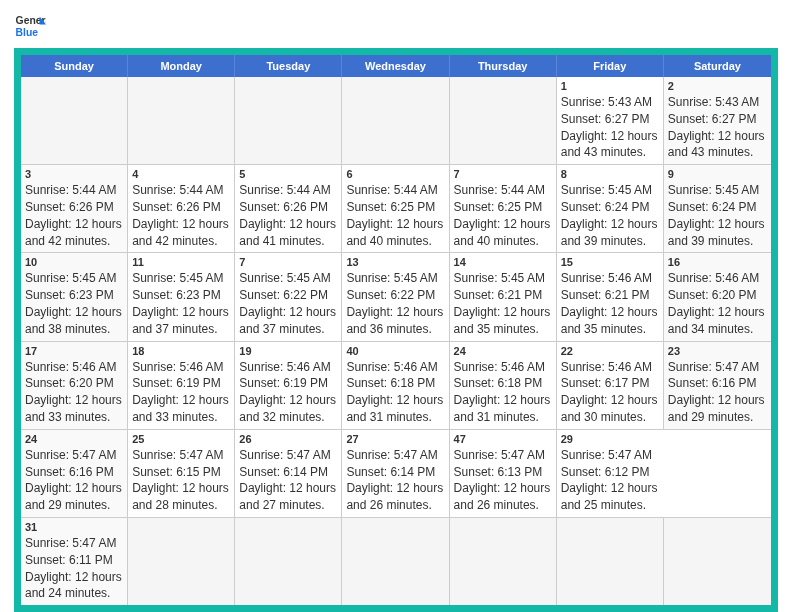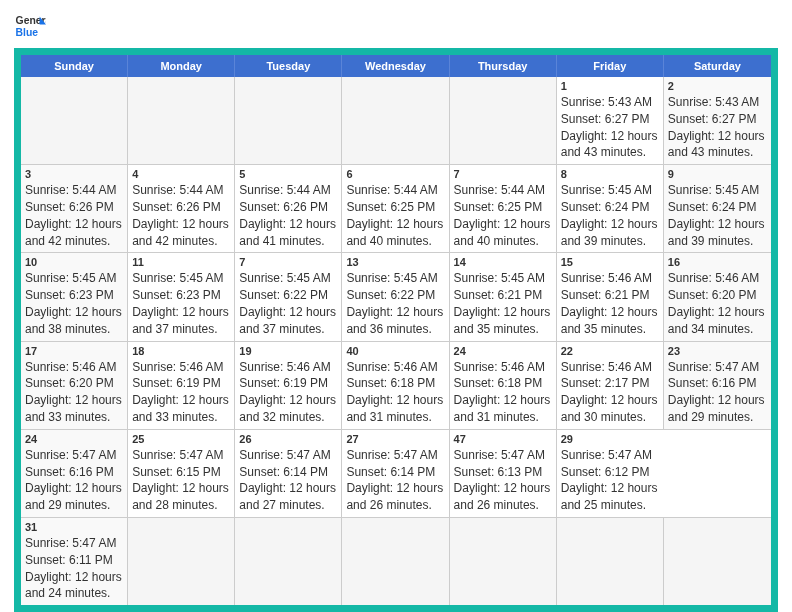--- a/index.html
+++ b/index.html
@@ -286,21 +286,21 @@
           <div class="cal-cell">
             <span class="day-num">24</span>
             <div class="day-info">Sunrise: 5:46 AM
 Sunset: 6:18 PM
 Daylight: 12 hours
 and 31 minutes.</div>
           </div>
           <div class="cal-cell">
             <span class="day-num">22</span>
             <div class="day-info">Sunrise: 5:46 AM
-Sunset: 2:17 PM
+Sunset: 6:17 PM
 Daylight: 12 hours
 and 30 minutes.</div>
           </div>
           <div class="cal-cell weekend-shade">
             <span class="day-num">23</span>
             <div class="day-info">Sunrise: 5:47 AM
 Sunset: 6:16 PM
 Daylight: 12 hours
 and 29 minutes.</div>
           </div>

